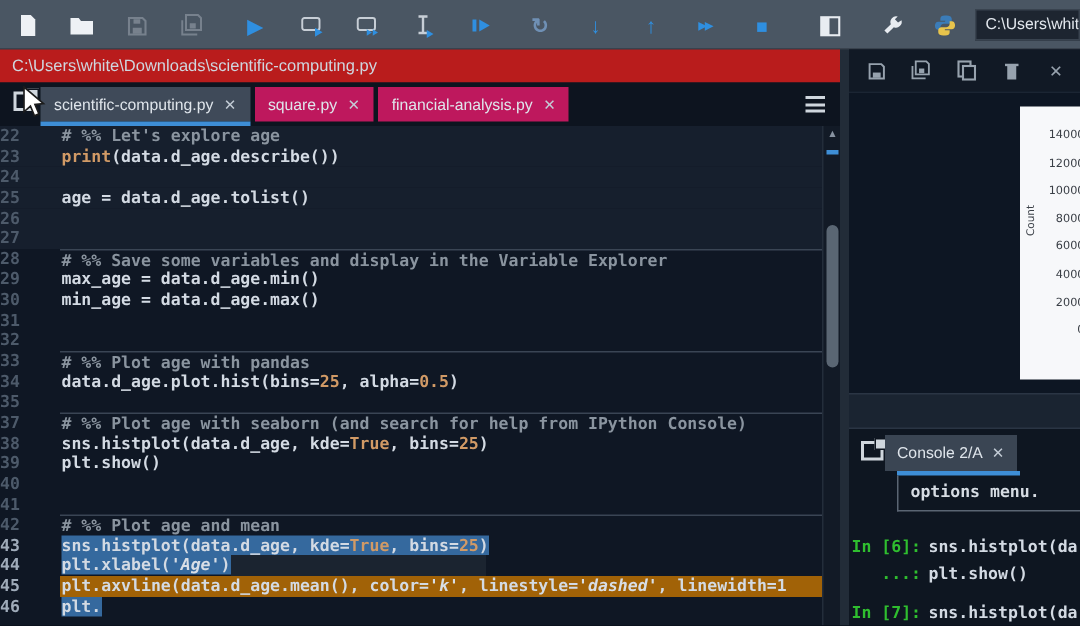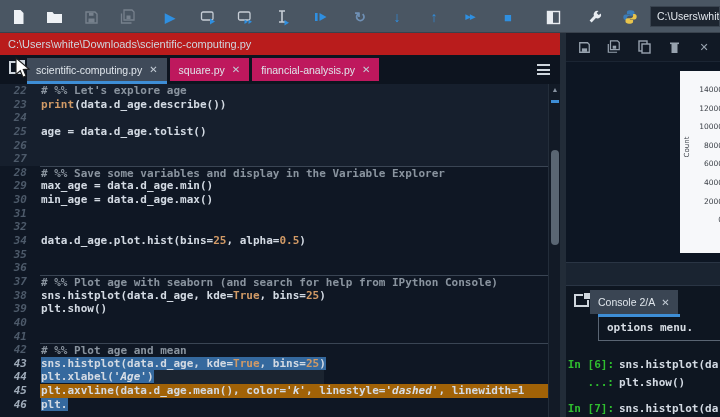--- a/index.html
+++ b/index.html
@@ -39,22 +39,22 @@
               display:flex; flex-direction:column; justify-content:space-between; }
   #tab-menu i { display:block; height:2px; background:#cfd6dd; }
 
   
   #editor { position:absolute; left:0; top:51px; width:560px; height:333px;
             background:#0f1724; overflow:hidden; }
   #code-lines { position:absolute; left:0; top:0; width:548px; }
   .row { display:flex; height:13.65px; font-family:"DejaVu Sans Mono", monospace;
          font-size:11px; font-weight:600; line-height:13.65px; white-space:pre; }
   .row.cellbg { background:#161f2d; }
-  .lnum { width:40px; padding-right:13px; text-align:right; color:#4d5a6a;
-          flex:none; font-weight:600;font-style:italic; }
+  .lnum { width:40px; padding-right:13px; color:#4d5a6a;
+          flex:none; font-weight:600; }
   .lnum.hl { color:#9fabb9; }
   .codearea { flex:1; position:relative; padding-left:1px; color:#d3dae3; }
   .codearea.sep { border-top:1px solid #3a4554; }
   .codearea.selfull { background:#a16207; }
   .tok-cmt { color:#8a949f; }
   .tok-kw  { color:#d19a66; }
   .tok-num { color:#d19a66; }
   .tok-str { color:#d8dee6; font-style:italic; }
   .selspan { background:#35699e; }
   .blk { display:inline-block; height:13.65px; vertical-align:top; background:#1b2430; }
@@ -232,23 +232,23 @@
           <div class="row cellbg"><span class="lnum">23</span><span class="codearea"><span class="tok-kw">print</span><span>(data.d_age.describe())</span></span></div>
           <div class="row cellbg"><span class="lnum">24</span><span class="codearea"></span></div>
           <div class="row cellbg"><span class="lnum">25</span><span class="codearea"><span>age = data.d_age.tolist()</span></span></div>
           <div class="row cellbg"><span class="lnum">26</span><span class="codearea"></span></div>
           <div class="row cellbg"><span class="lnum">27</span><span class="codearea"></span></div>
           <div class="row"><span class="lnum">28</span><span class="codearea sep"><span class="tok-cmt"># %% Save some variables and display in the Variable Explorer</span></span></div>
           <div class="row"><span class="lnum">29</span><span class="codearea"><span>max_age = data.d_age.min()</span></span></div>
           <div class="row"><span class="lnum">30</span><span class="codearea"><span>min_age = data.d_age.max()</span></span></div>
           <div class="row"><span class="lnum">31</span><span class="codearea"></span></div>
           <div class="row"><span class="lnum">32</span><span class="codearea"></span></div>
+          <div class="row"><span class="lnum">33</span><span class="codearea sep"><span class="tok-cmt"># %% Plot age with pandas</span></span></div>
           <div class="row"><span class="lnum">34</span><span class="codearea"><span>data.d_age.plot.hist(bins=</span><span class="tok-num">25</span><span>, alpha=</span><span class="tok-num">0.5</span><span>)</span></span></div>
           <div class="row"><span class="lnum">35</span><span class="codearea"></span></div>
-          <div class="row"><span class="lnum">36</span><span class="codearea"></span></div>
           <div class="row"><span class="lnum">37</span><span class="codearea sep"><span class="tok-cmt"># %% Plot age with seaborn (and search for help from IPython Console)</span></span></div>
           <div class="row"><span class="lnum">38</span><span class="codearea"><span>sns.histplot(data.d_age, kde=</span><span class="tok-num">True</span><span>, bins=</span><span class="tok-num">25</span><span>)</span></span></div>
           <div class="row"><span class="lnum">39</span><span class="codearea"><span>plt.show()</span></span></div>
           <div class="row"><span class="lnum">40</span><span class="codearea"></span></div>
           <div class="row"><span class="lnum">41</span><span class="codearea"></span></div>
           <div class="row"><span class="lnum">42</span><span class="codearea sep"><span class="tok-cmt"># %% Plot age and mean</span></span></div>
           <div class="row"><span class="lnum hl">43</span><span class="codearea"><span class="selspan"><span>sns.histplot(data.d_age, kde=</span><span class="tok-num">True</span><span>, bins=</span><span class="tok-num">25</span><span>)</span></span></span></div>
           <div class="row"><span class="lnum hl">44</span><span class="codearea"><span class="selspan"><span>plt.xlabel(</span><span class="tok-str">'Age'</span><span>)</span></span><span class="blk" style="width: 170px;"></span></span></div>
           <div class="row"><span class="lnum hl">45</span><span class="codearea selfull"><span>plt.axvline(data.d_age.mean(), color=</span><span class="tok-str">'k'</span><span>, linestyle=</span><span class="tok-str">'dashed'</span><span>, linewidth=1</span></span></div>
           <div class="row"><span class="lnum hl">46</span><span class="codearea"><span class="selspan"><span>plt.</span></span></span></div>

